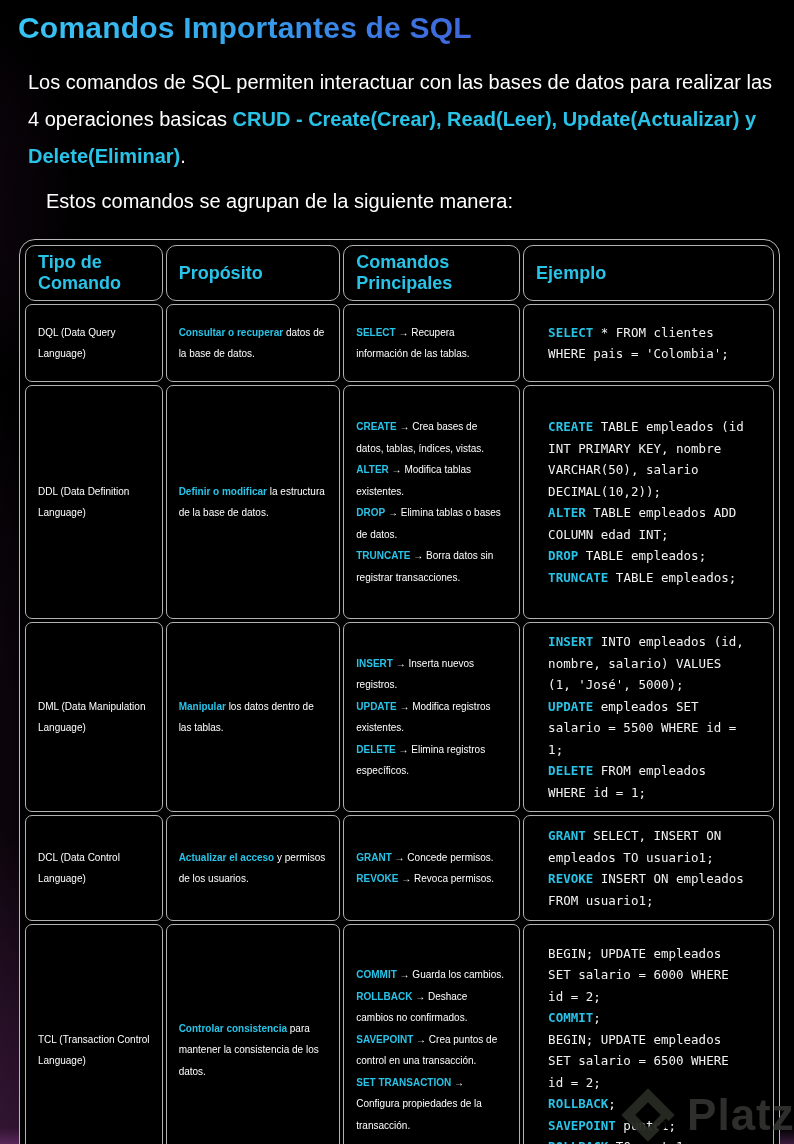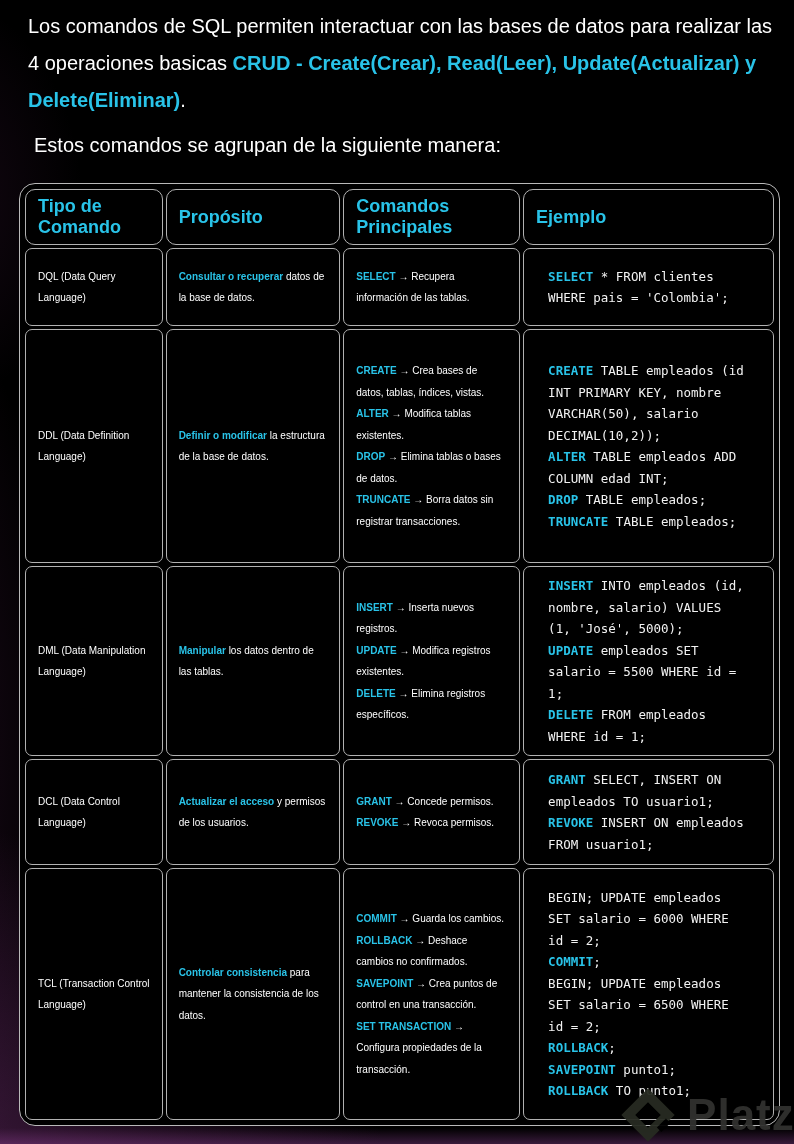--- a/index.html
+++ b/index.html
@@ -30,21 +30,21 @@
   h1.page-title{
     margin:2px 0 18px 0;font-size:30px;font-weight:700;line-height:36px;letter-spacing:0.2px;
   }
   h1.page-title .grad{
     background:linear-gradient(90deg,#38C6F4 0%,#34A9EC 45%,#3C79E4 80%,#3F66D9 100%);
     -webkit-background-clip:text;background-clip:text;
     color:transparent;-webkit-text-fill-color:transparent;
   }
   p.intro{width:748px;font-size:20px;line-height:37px;margin:0 17px 13px 10px;}
   p.intro .hl{color:var(--accent);font-weight:700;}
-  p.grouping{font-size:20px;line-height:26px;margin:0 0 25px 16px;}
+  p.grouping{font-size:20px;line-height:26px;margin:0 0 25px 28px;}
 
   .table-wrap{
     position:relative;background:#000;border:1.5px solid var(--border);
     border-radius:16px;padding:2px;margin-left:1px;
   }
   table{width:100%;border-collapse:separate;border-spacing:3px;table-layout:fixed;}
   th,td{
     border:1px solid #B1B1B1;border-radius:7px;
     text-align:left;vertical-align:middle;background:#000;
   }
@@ -73,20 +73,21 @@
     font-size:44px;font-weight:600;color:var(--wm-gray);letter-spacing:1px;line-height:58px;
   }
 </style>
 </head>
 <body>
 
 <div class="bg-glow"></div>
 
 <div class="content">
 
+  <h1 class="page-title"><span class="grad">Comandos Importantes de SQL</span></h1>
 
   <p class="intro"><span>Los comandos de SQL permiten interactuar con las bases de datos para realizar las 4 operaciones basicas </span><span class="hl">CRUD - Create(Crear), Read(Leer), Update(Actualizar) y Delete(Eliminar)</span><span>.</span></p>
 
   <p class="grouping">Estos comandos se agrupan de la siguiente manera:</p>
 
   <div class="table-wrap">
     <table>
       <colgroup>
         <col style="width:18.6%">
         <col style="width:23.6%">

